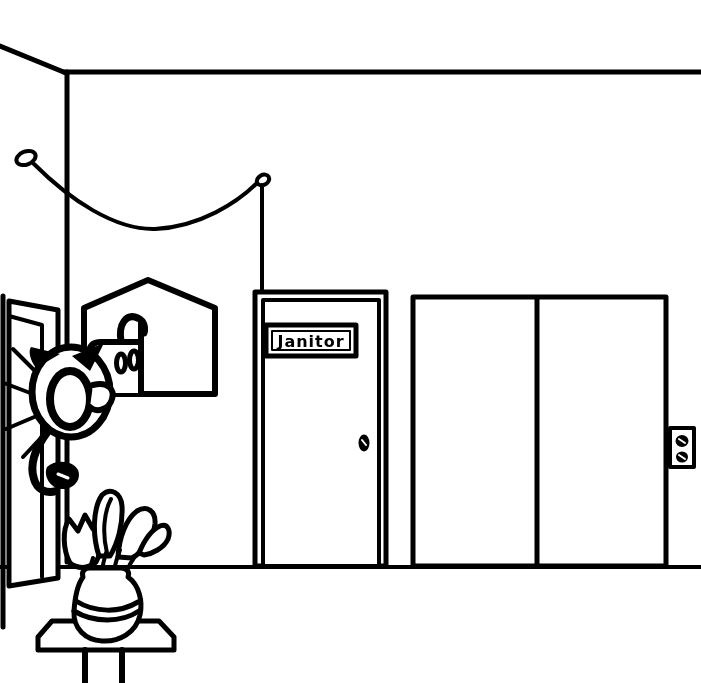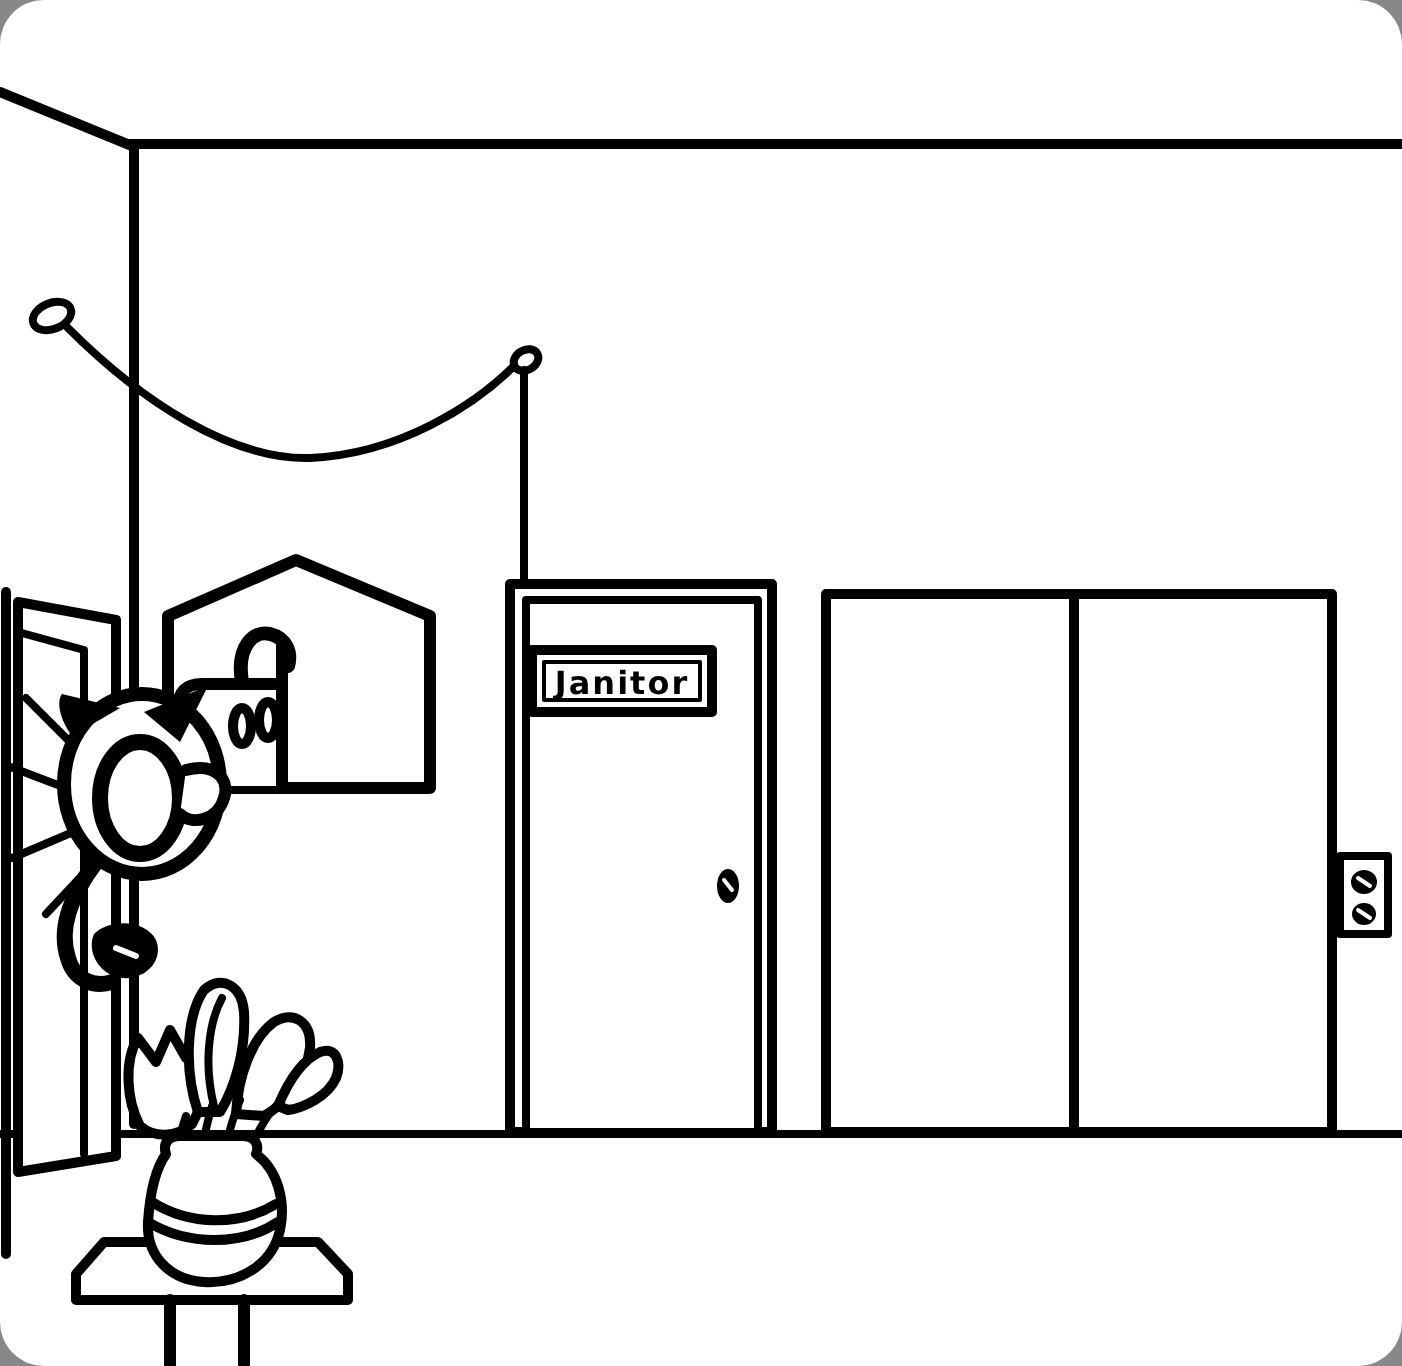--- a/index.html
+++ b/index.html
@@ -1,19 +1,18 @@
 <!DOCTYPE html>
 <html><head>
 <meta charset="utf-8">
 <style>
   html,body{margin:0;padding:0;background:#888;}
   .canvas{
     width:701px;height:683px;background:#ffffff;position:relative;overflow:hidden;
     font-family:"DejaVu Sans", sans-serif;
-    border-radius:22px;
   }
   svg{display:block;}
   .ink{stroke:#000000;fill:none;stroke-linecap:round;stroke-linejoin:round;}
   .fillw{fill:#ffffff;}
   .fillb{fill:#000000;stroke:none;}
   .sign-text{
     font-family:"DejaVu Sans", sans-serif;
     font-weight:bold;font-size:16px;letter-spacing:1px;
     fill:#000000;text-anchor:middle;
   }

